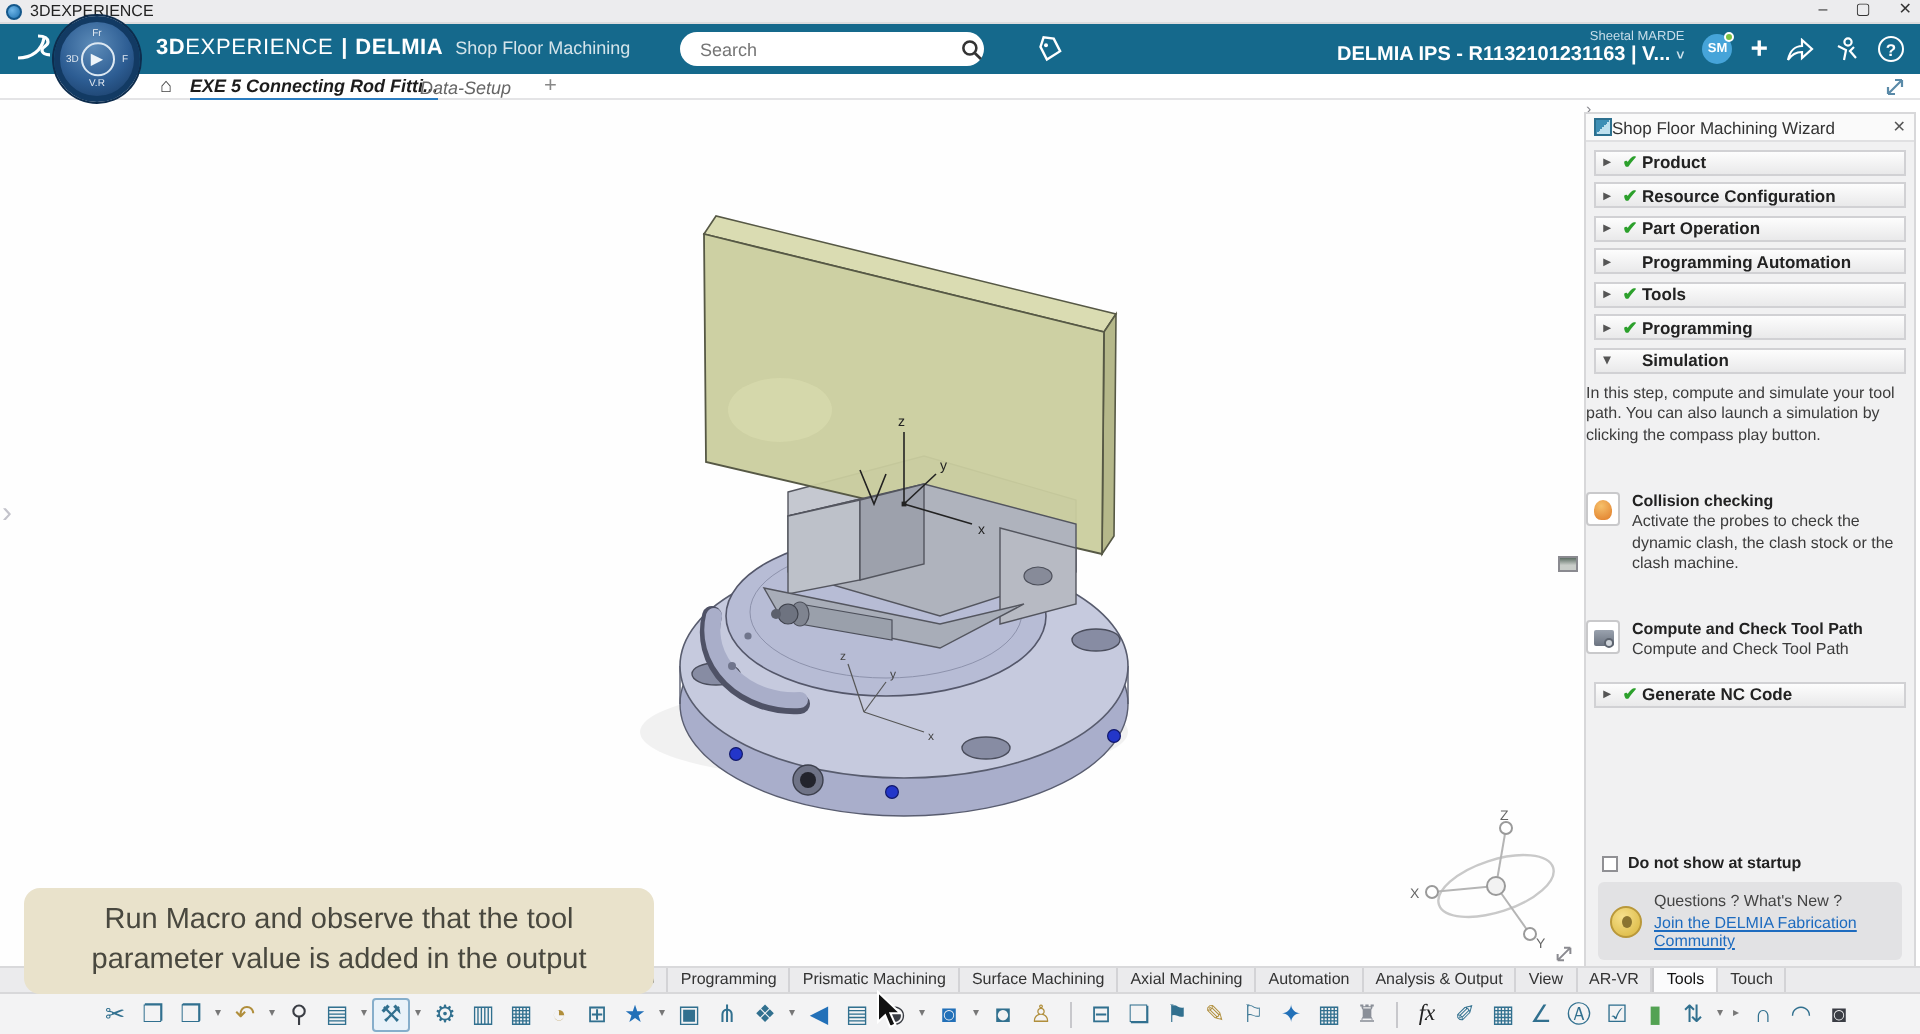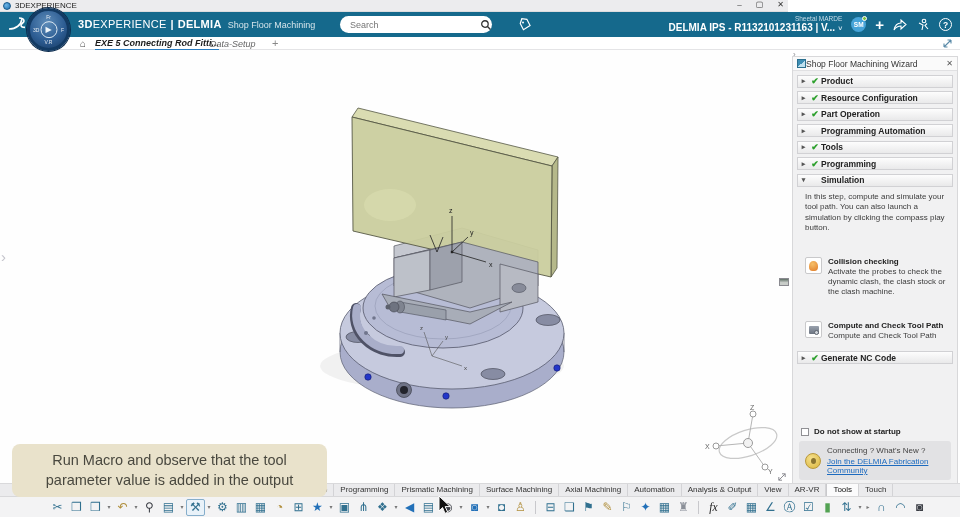--- a/index.html
+++ b/index.html
@@ -1,20 +1,20 @@
 <!DOCTYPE html>
 <html><head>
 <meta charset="utf-8">
 <style>
   *{margin:0;padding:0;box-sizing:border-box}
   html,body{width:960px;height:517px;overflow:hidden;font-family:"Liberation Sans",sans-serif}
   .stage{position:relative;width:960px;height:517px;background:#fff;overflow:hidden}
 
   
-  .osbar{position:absolute;left:0;top:0;width:788px;height:12px;background:#ececee;border-bottom:1px solid #dcdcde;display:flex;align-items:center;font-size:8px;color:#222}
+  .osbar{position:absolute;left:0;top:0;width:960px;height:12px;background:#ececee;border-bottom:1px solid #dcdcde;display:flex;align-items:center;font-size:8px;color:#222}
   .osbar .globe{width:8px;height:8px;border-radius:50%;margin:0 4px 0 3px;background:radial-gradient(circle at 35% 35%,#6fb6e8,#1d6fae);border:1px solid #14578a}
   .oswin{position:absolute;right:4px;top:0;display:flex;gap:14px;font-size:8px;color:#333}
   .oswin span{cursor:default}
 
   
   .header{position:absolute;left:0;top:12px;width:960px;height:25px;background:#15698c;color:#fff}
   .logo3s{position:absolute;left:7px;top:4px;width:20px;height:16px}
   .compass-logo{position:absolute;left:27px;top:8px;width:43px;height:43px;border-radius:50%;z-index:30;
     background:radial-gradient(circle at 45% 32%,#5d8cb9 0%,#2d5d93 55%,#16375f 100%);
     border:3px solid #123a63;box-shadow:0 0 0 1px #0d2c4d}
@@ -61,21 +61,21 @@
   
   .wizard{position:absolute;left:792px;top:56px;width:166px;height:431px;background:#f1f1f2;border:1px solid #d8d8da;display:flex;flex-direction:column}
   .wcollapse{position:absolute;left:793px;top:50px;font-size:8px;color:#8a8a90}
   .wtitle{height:14px;background:#fafafa;border-bottom:1px solid #e0e0e2;display:flex;align-items:center;padding:0 4px;gap:0}
   .wtitle .wicon{width:9px;height:9px;background:linear-gradient(135deg,#3f8fb5 50%,#bfe0ee 50%);border:1px solid #2c708f}
   .wtitle .wtext{flex:1;font-size:8.5px;color:#333}
   .wtitle .wclose{font-size:8px;color:#555}
   .wsec{height:13px;margin:3.5px 4px 0;background:linear-gradient(#fdfdfd,#e9e9ea);border:1px solid #d1d1d4;display:flex;align-items:center;font-size:8.5px;font-weight:bold;color:#222}
   .wsec .arr{width:11px;text-align:center;font-size:7px;color:#555}
   .wsec .chk{width:12px;text-align:center;font-size:9px;color:#2ca02c;font-weight:bold}
-  .simbody{padding:5px 8px 2px 12px}
+  .simbody{padding:5px 8px 2px 0}
   .simdesc{font-size:8px;color:#3c3c3c;line-height:1.32}
   .simitem{display:flex;gap:6px;margin-top:23px}
   .iico{flex:0 0 17px;width:17px;height:17px;background:#fff;border:1px solid #c9c9cb;border-radius:2px;position:relative}
   .iico .blob{position:absolute;left:3px;top:3px;width:9px;height:10px;border-radius:50% 50% 40% 40%;background:radial-gradient(circle at 40% 30%,#f6c06a,#e07b28)}
   .iico .tool{position:absolute;left:3px;top:4px;width:10px;height:8px;background:linear-gradient(#9aa2ae,#6b7380);border-radius:1px}
   .iico .tooldot{position:absolute;left:8px;top:8px;width:5px;height:5px;border-radius:50%;background:#cfd4da;border:1px solid #5d646f}
   .itxt{flex:1}
   .ititle{font-size:8px;font-weight:bold;color:#222;line-height:1.25}
   .idesc{font-size:8px;color:#3c3c3c;line-height:1.3}
   .wspacer{flex:1}
@@ -366,21 +366,21 @@
     <div class="wspacer"></div>
 
     <div class="wfoot">
       <div class="chkrow">
         <span class="chkbox"></span>
         <span class="chklab">Do not show at startup</span>
       </div>
       <div class="qbox">
         <span class="qicon"></span>
         <span>
-          <div class="qtext1">Connecting ? What's New ?</div>
+          <div class="qtext1">Questions ? What's New ?</div>
           <div class="qlink">Join the DELMIA Fabrication Community</div>
         </span>
       </div>
     </div>
   </div>
 
   <div class="caption">Run Macro and observe that the tool parameter value is added in the output</div>
 
   <div class="btabs">
 

